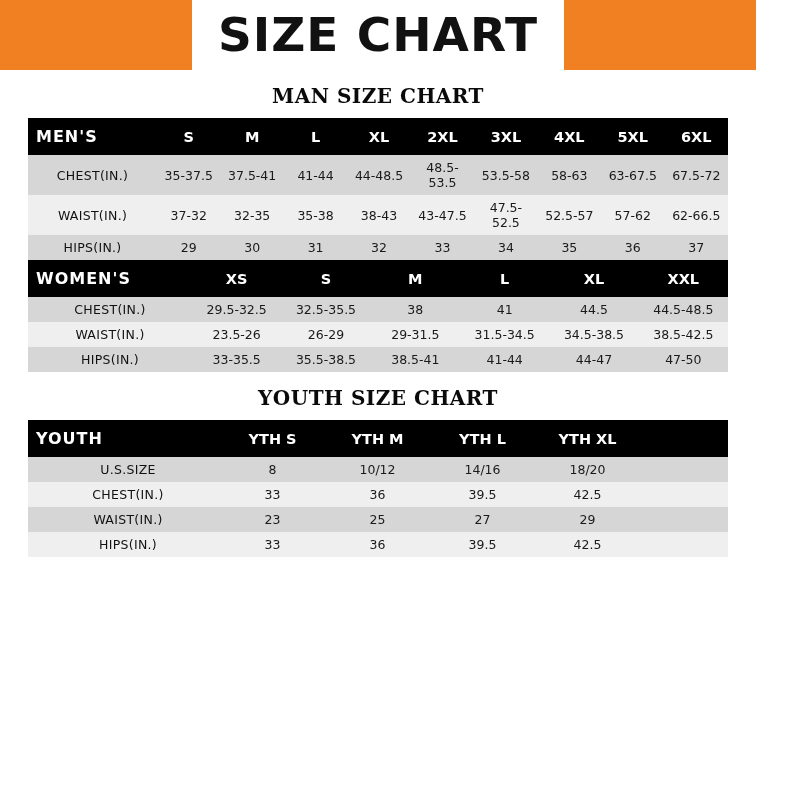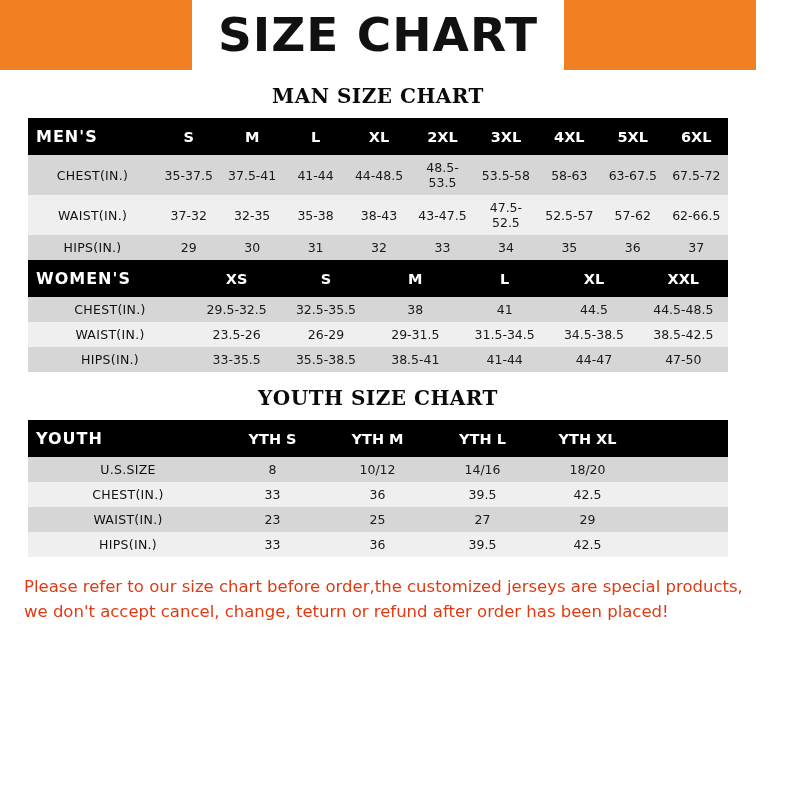--- a/index.html
+++ b/index.html
@@ -267,18 +267,14 @@
           <td>33</td>
           <td>36</td>
           <td>39.5</td>
           <td>42.5</td>
           <td></td>
         </tr>
       </tbody>
     </table>
   </div>
 
-  <div class="footer-note">
-    <div>Please refer to our size chart before order,the customized jerseys are special products,</div>
-    <div>we don't accept cancel, change, teturn or refund after order has been placed!</div>
-  </div>
 
 </div>
 
 </body></html>

